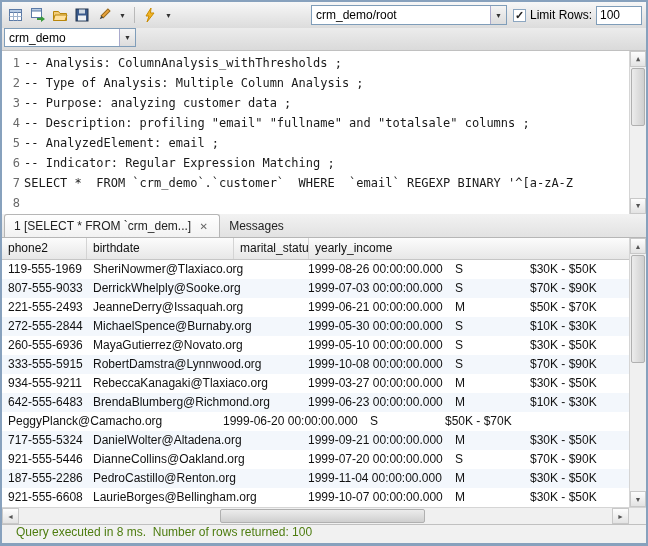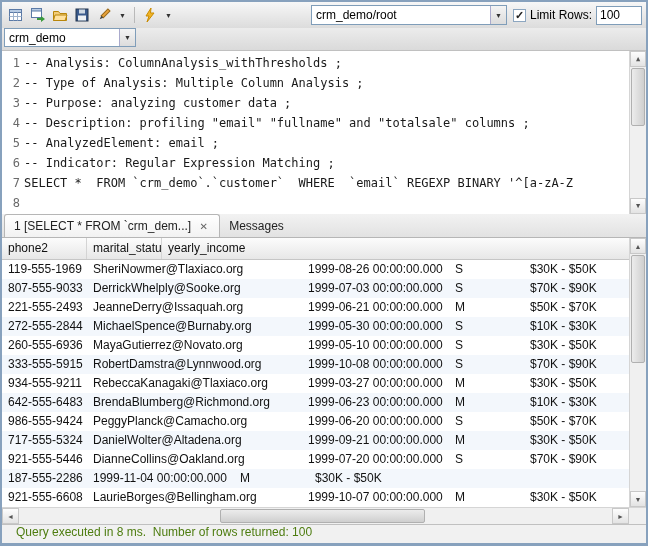--- a/index.html
+++ b/index.html
@@ -192,20 +192,21 @@
       <span class="tab-close">✕</span>
     </div>
     <div class="tab">
       <span>Messages</span>
     </div>
   </div>
 
   <div class="results">
     <div class="rheader">
         <div class="th col0">phone2</div>
+        <div class="th col2">birthdate</div>
         <div class="th col3">marital_status</div>
         <div class="th col4">yearly_income</div>
       </div>
     <div class="rbody">
         <div class="tr">
           <div class="td col0">119-555-1969</div>
           <div class="td col1">SheriNowmer@Tlaxiaco.org</div>
           <div class="td col2">1999-08-26 00:00:00.000</div>
           <div class="td col3">S</div>
           <div class="td col4">$30K - $50K</div>
@@ -253,21 +254,20 @@
           <div class="td col4">$30K - $50K</div>
         </div>
         <div class="tr alt">
           <div class="td col0">642-555-6483</div>
           <div class="td col1">BrendaBlumberg@Richmond.org</div>
           <div class="td col2">1999-06-23 00:00:00.000</div>
           <div class="td col3">M</div>
           <div class="td col4">$10K - $30K</div>
         </div>
         <div class="tr">
-          <div class="td col0">986-555-9424</div>
           <div class="td col1">PeggyPlanck@Camacho.org</div>
           <div class="td col2">1999-06-20 00:00:00.000</div>
           <div class="td col3">S</div>
           <div class="td col4">$50K - $70K</div>
         </div>
         <div class="tr alt">
           <div class="td col0">717-555-5324</div>
           <div class="td col1">DanielWolter@Altadena.org</div>
           <div class="td col2">1999-09-21 00:00:00.000</div>
           <div class="td col3">M</div>
@@ -275,20 +275,21 @@
         </div>
         <div class="tr">
           <div class="td col0">921-555-5446</div>
           <div class="td col1">DianneCollins@Oakland.org</div>
           <div class="td col2">1999-07-20 00:00:00.000</div>
           <div class="td col3">S</div>
           <div class="td col4">$70K - $90K</div>
         </div>
         <div class="tr alt">
           <div class="td col0">187-555-2286</div>
+          <div class="td col1">PedroCastillo@Renton.org</div>
           <div class="td col2">1999-11-04 00:00:00.000</div>
           <div class="td col3">M</div>
           <div class="td col4">$30K - $50K</div>
         </div>
         <div class="tr">
           <div class="td col0">921-555-6608</div>
           <div class="td col1">LaurieBorges@Bellingham.org</div>
           <div class="td col2">1999-10-07 00:00:00.000</div>
           <div class="td col3">M</div>
           <div class="td col4">$30K - $50K</div>

